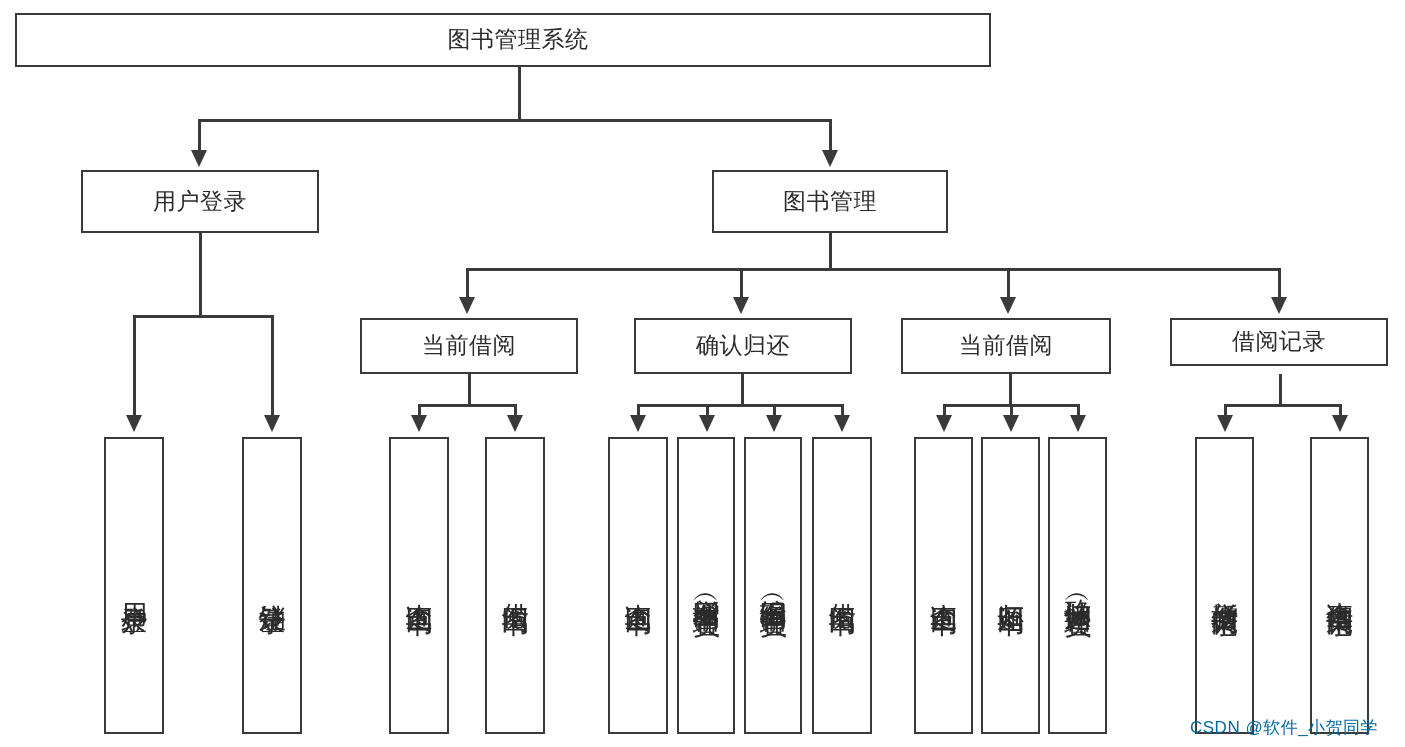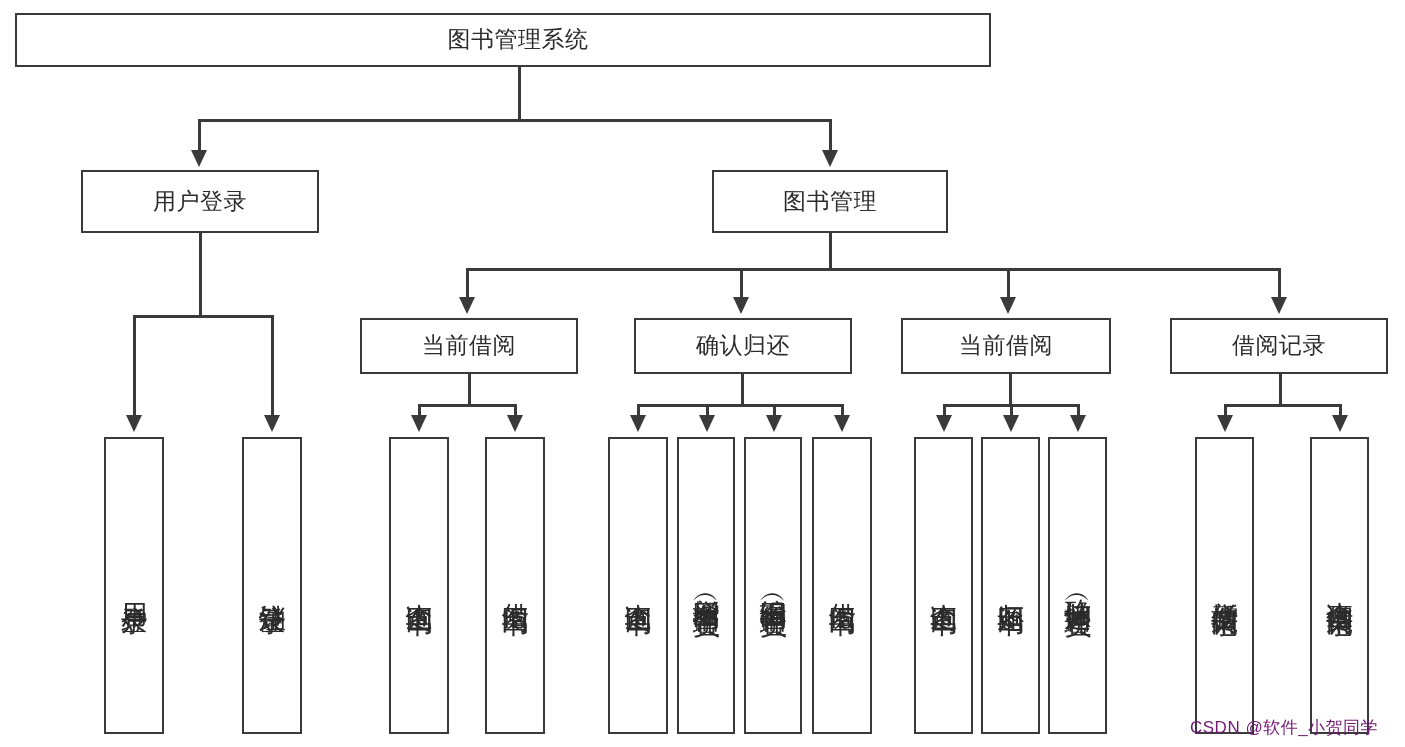--- a/index.html
+++ b/index.html
@@ -57,21 +57,21 @@
   .arrow {
     position: absolute;
     width: 0;
     height: 0;
     border-left: 8px solid transparent;
     border-right: 8px solid transparent;
     border-top: 17px solid #3a3a3a;
   }
   .watermark {
     position: absolute;
-    color: #701a75;
+    color: #0369a1;
     font-size: 17px;
     letter-spacing: 0.5px;
     white-space: nowrap;
     user-select: none;
   }
 </style>
 </head>
 <body>
 
 <div id="canvas">
@@ -117,21 +117,21 @@
 
   <div class="node horiz" style="left:360px; top:318px; width:218px; height:56px;">
     <span class="label">当前借阅</span>
   </div>
   <div class="node horiz" style="left:634px; top:318px; width:218px; height:56px;">
     <span class="label">确认归还</span>
   </div>
   <div class="node horiz" style="left:901px; top:318px; width:210px; height:56px;">
     <span class="label">当前借阅</span>
   </div>
-  <div class="node horiz" style="left:1170px; top:318px; width:218px; height:56px;">
+  <div class="node horiz" style="left:1170px; top:318px; width:218px; height:48px;">
     <span class="label">借阅记录</span>
   </div>
 
   <div class="conn v" style="left:468px; top:374px; height:32px;"></div>
   <div class="conn h" style="left:418px; top:404px; width:98px;"></div>
   <div class="conn v" style="left:418px; top:404px; height:14px;"></div>
   <div class="arrow" style="left:411px; top:415px;"></div>
   <div class="conn v" style="left:514px; top:404px; height:14px;"></div>
   <div class="arrow" style="left:507px; top:415px;"></div>
 

